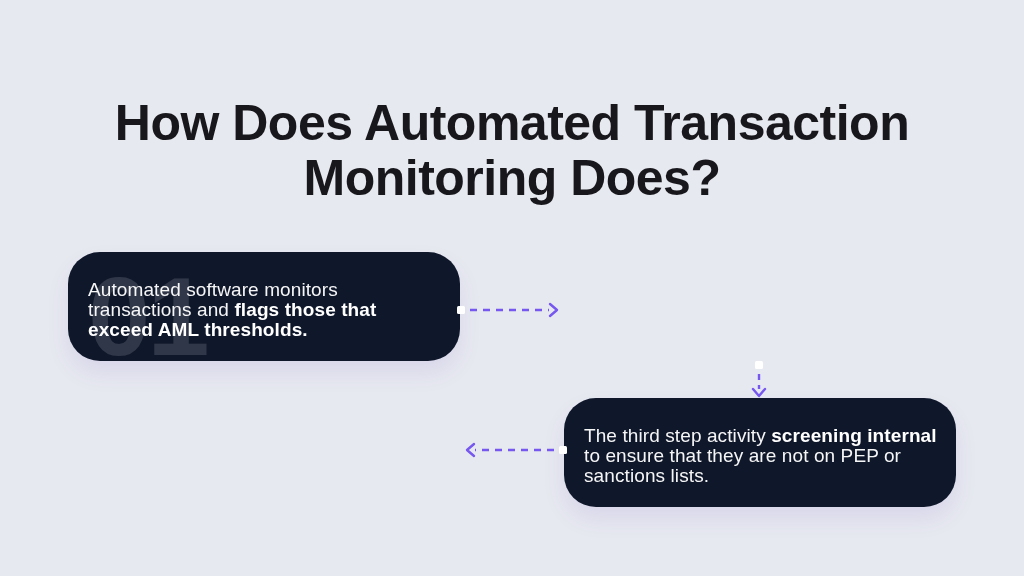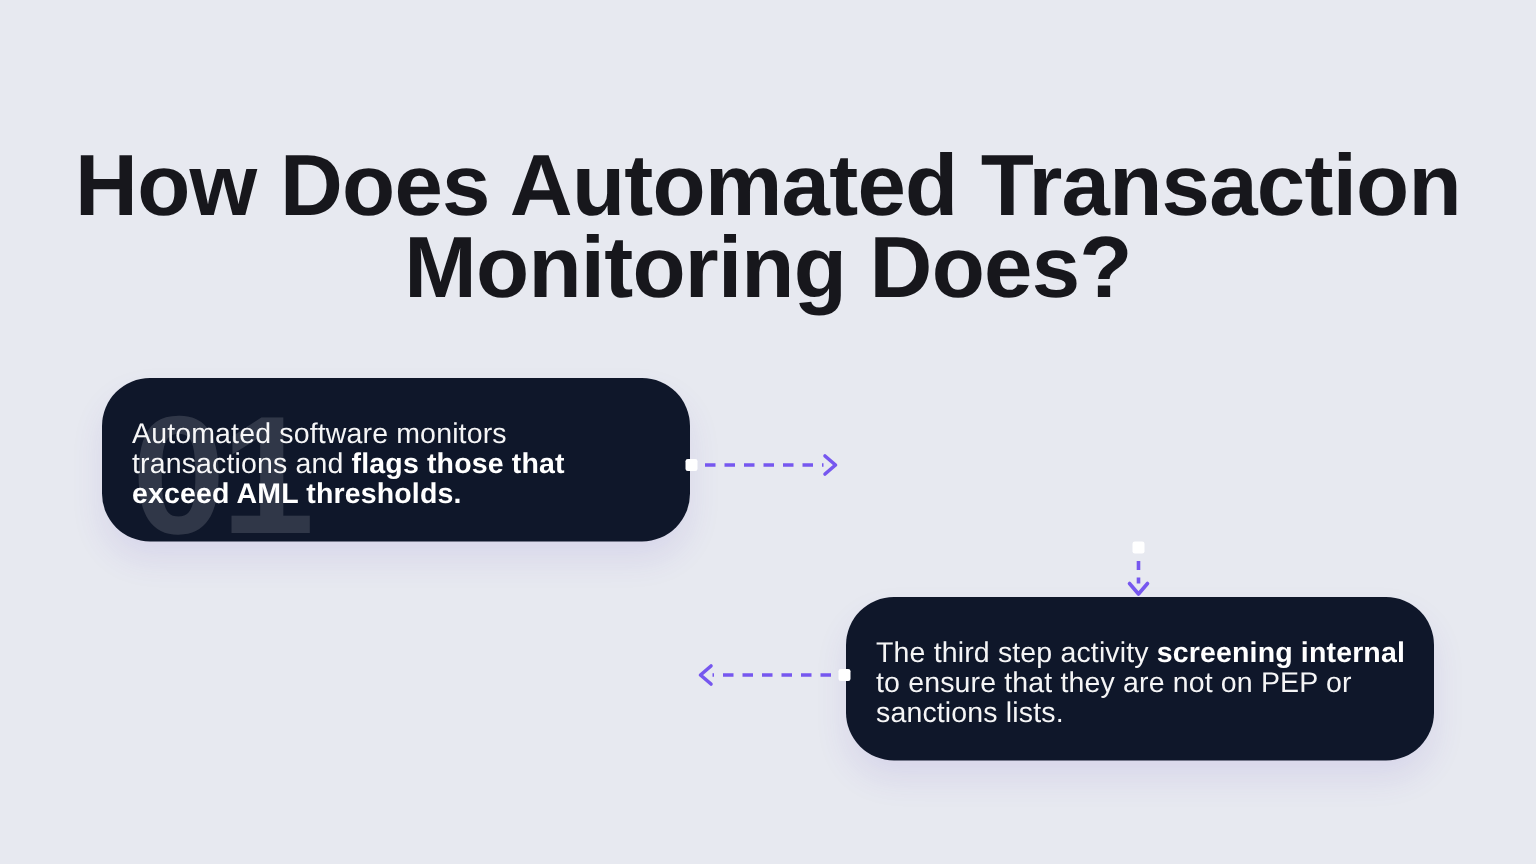--- a/index.html
+++ b/index.html
@@ -13,21 +13,21 @@
   .canvas {
     position: absolute;
     width: 1024px; height: 576px;
     left: 0; top: 0;
   }
   .title {
     position: absolute;
     top: 96px; left: 0;
     width: 1024px;
     text-align: center;
-    font-size: 58px;
+    font-size: 50px;
     line-height: 55px;
     font-weight: bold;
     letter-spacing: -0.5px;
     color: #17171C;
   }
   .card {
     position: absolute;
     width: 392px; height: 109px;
     background: #0f172a;
     border-radius: 32px;

